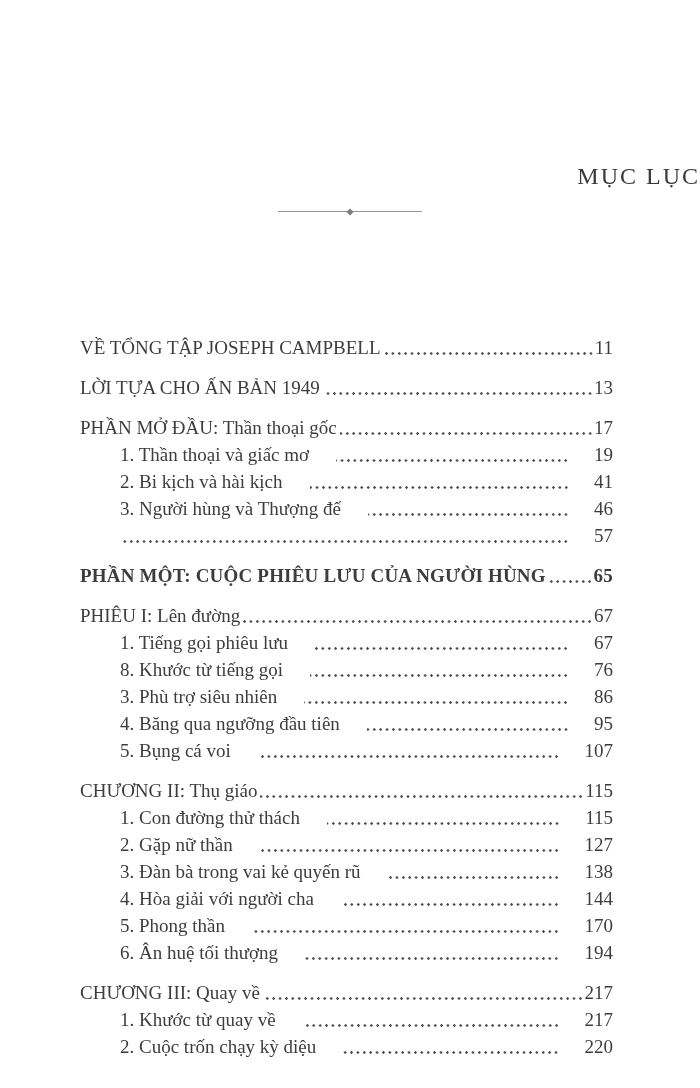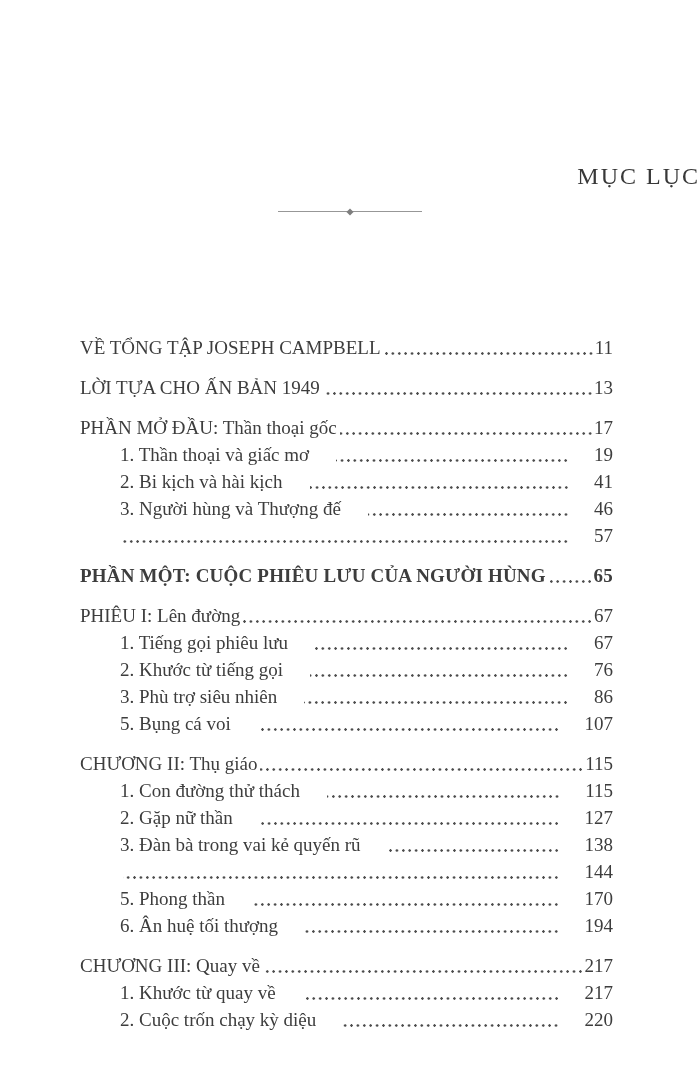--- a/index.html
+++ b/index.html
@@ -133,30 +133,35 @@
     <span class="label">PHIÊU I: Lên đường</span>
     <span class="dots"></span>
     <span class="pagenum">67</span>
   </div>
       <div class="row sub">
     <span class="label">1. Tiếng gọi phiêu lưu</span>
     <span class="dots"></span>
     <span class="pagenum">67</span>
   </div>
       <div class="row sub">
-    <span class="label">2. Khước từ tiếng gọi</span>
+    <span class="label">8. Khước từ tiếng gọi</span>
     <span class="dots"></span>
     <span class="pagenum">76</span>
   </div>
       <div class="row sub">
     <span class="label">3. Phù trợ siêu nhiên</span>
     <span class="dots"></span>
     <span class="pagenum">86</span>
   </div>
       <div class="row sub">
+    <span class="label">4. Băng qua ngưỡng đầu tiên</span>
+    <span class="dots"></span>
+    <span class="pagenum">95</span>
+  </div>
+      <div class="row sub">
     <span class="label">5. Bụng cá voi</span>
     <span class="dots"></span>
     <span class="pagenum">107</span>
   </div>
       <div class="row section">
     <span class="label">CHƯƠNG II: Thụ giáo</span>
     <span class="dots"></span>
     <span class="pagenum">115</span>
   </div>
       <div class="row sub">
@@ -168,20 +173,21 @@
     <span class="label">2. Gặp nữ thần</span>
     <span class="dots"></span>
     <span class="pagenum">127</span>
   </div>
       <div class="row sub">
     <span class="label">3. Đàn bà trong vai kẻ quyến rũ</span>
     <span class="dots"></span>
     <span class="pagenum">138</span>
   </div>
       <div class="row sub">
+    <span class="label">4. Hòa giải với người cha</span>
     <span class="dots"></span>
     <span class="pagenum">144</span>
   </div>
       <div class="row sub">
     <span class="label">5. Phong thần</span>
     <span class="dots"></span>
     <span class="pagenum">170</span>
   </div>
       <div class="row sub">
     <span class="label">6. Ân huệ tối thượng</span>

